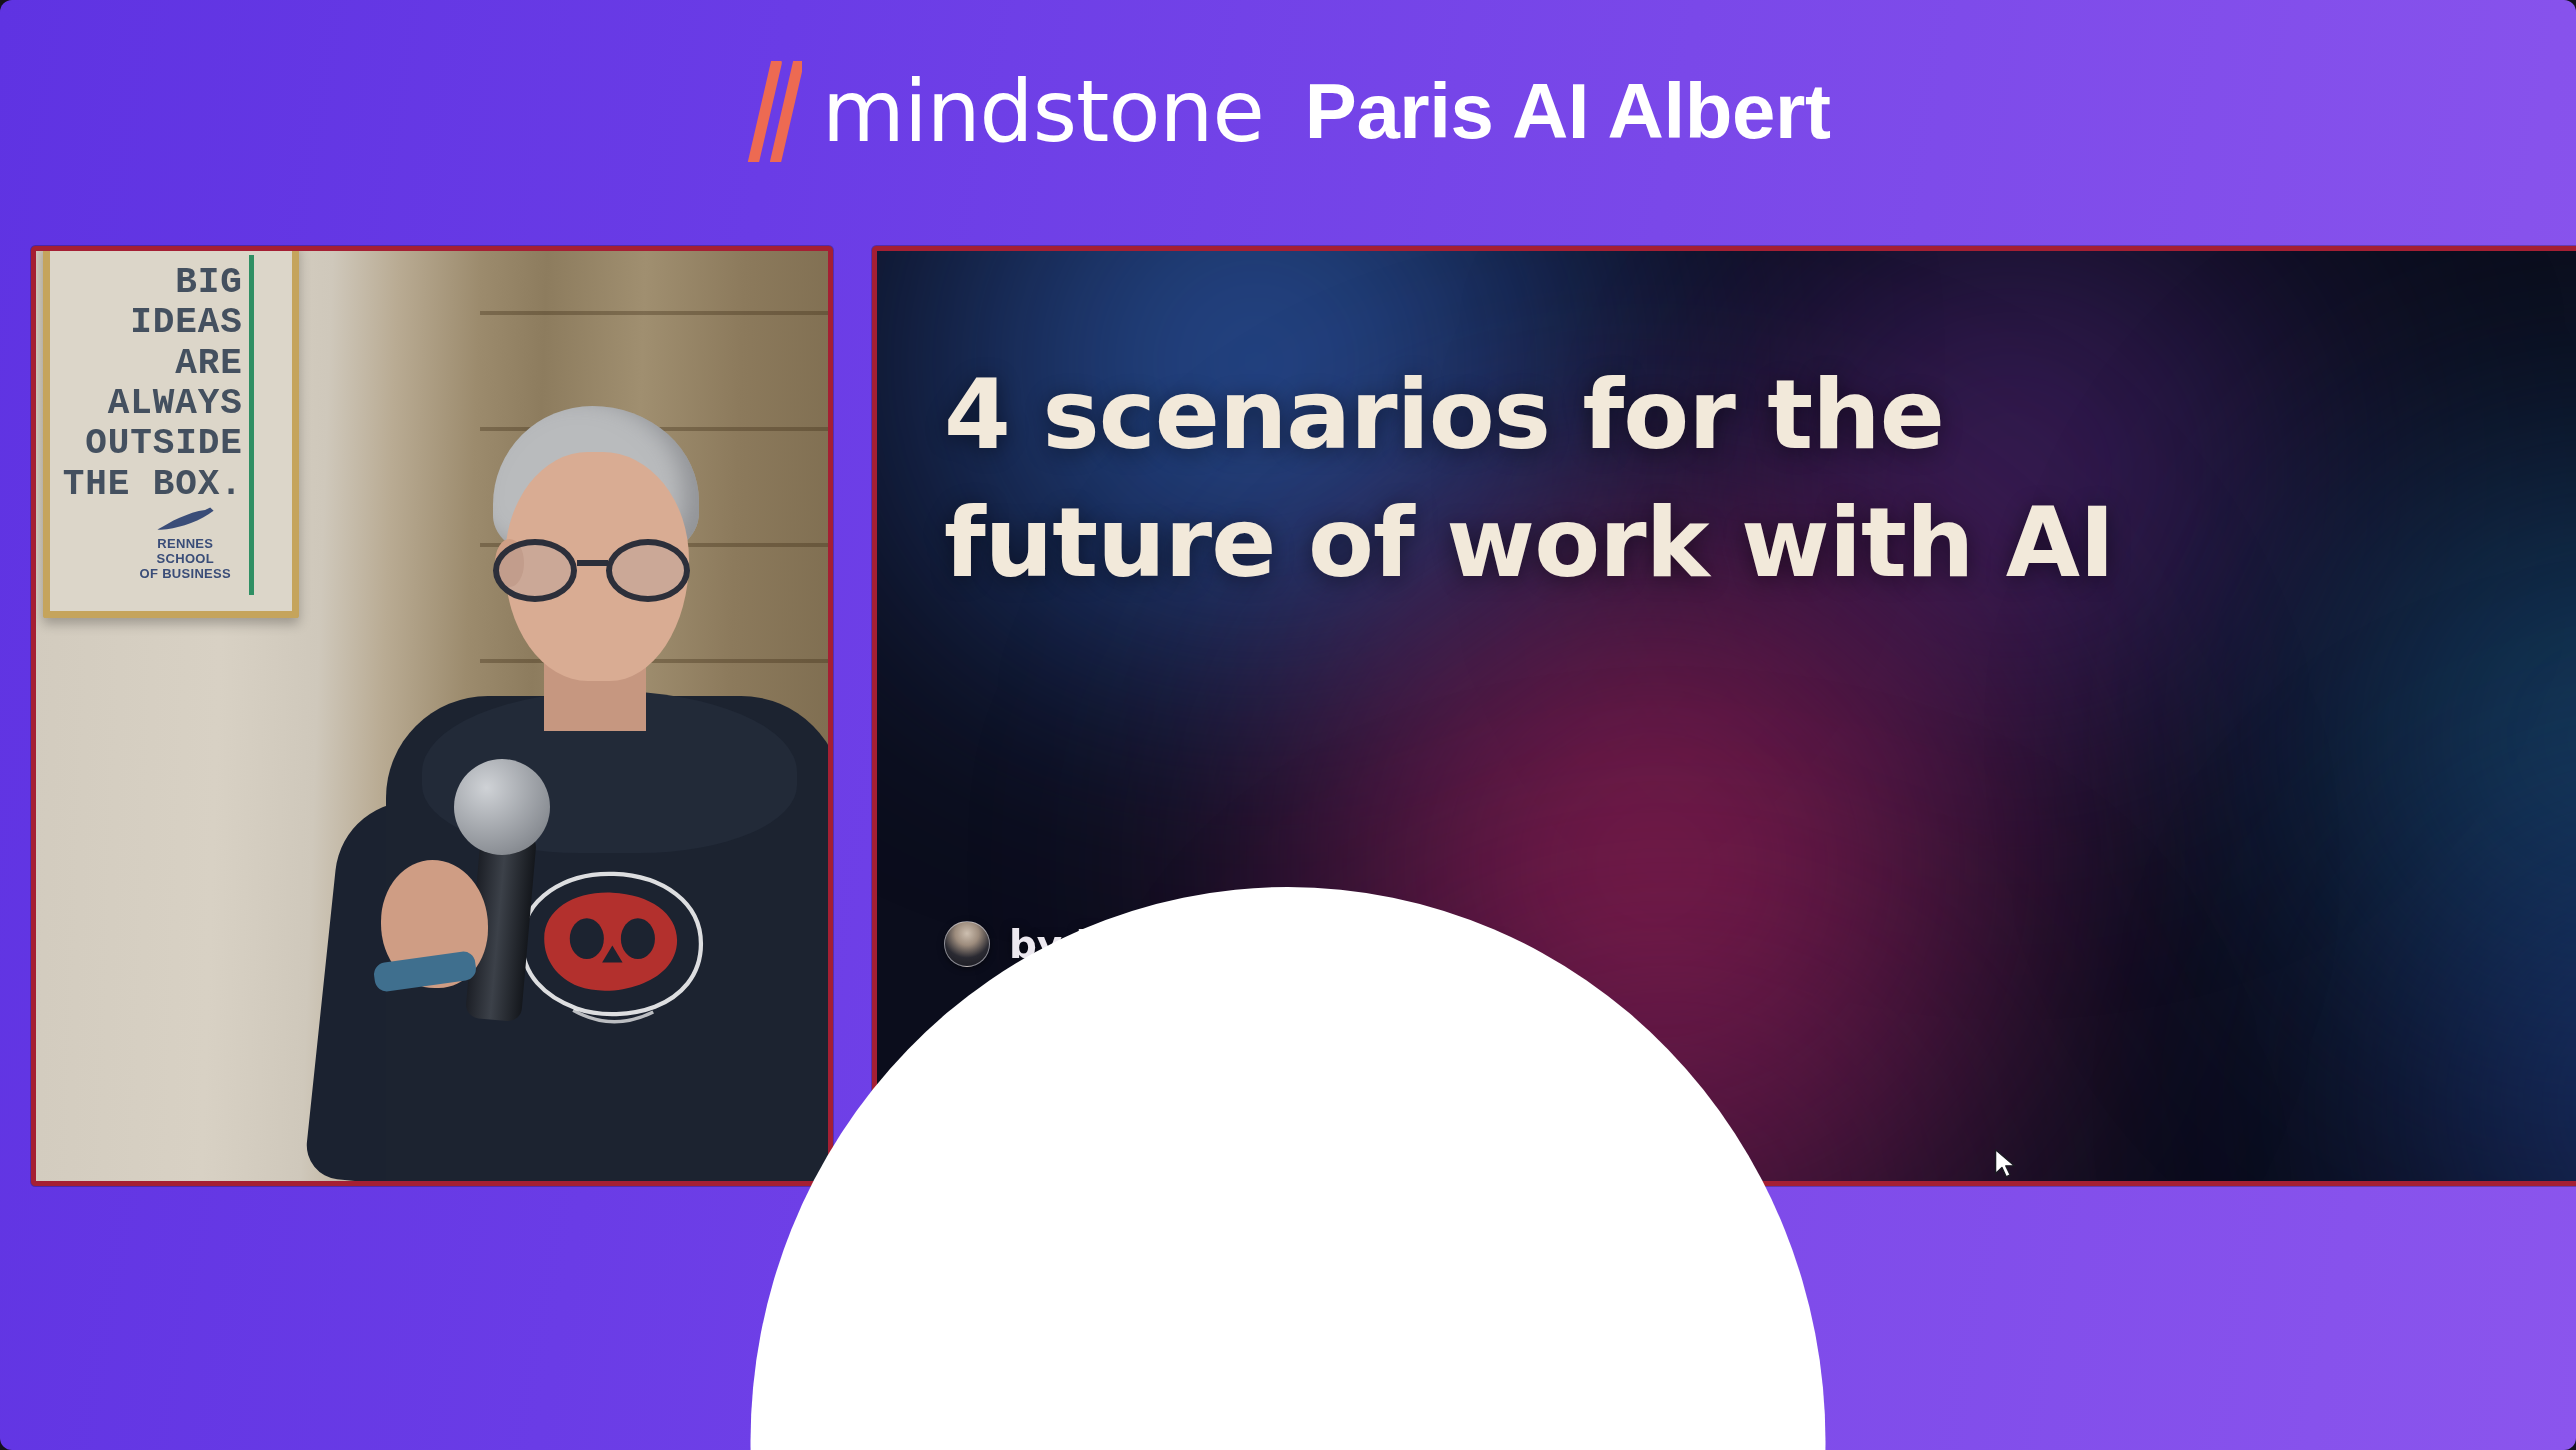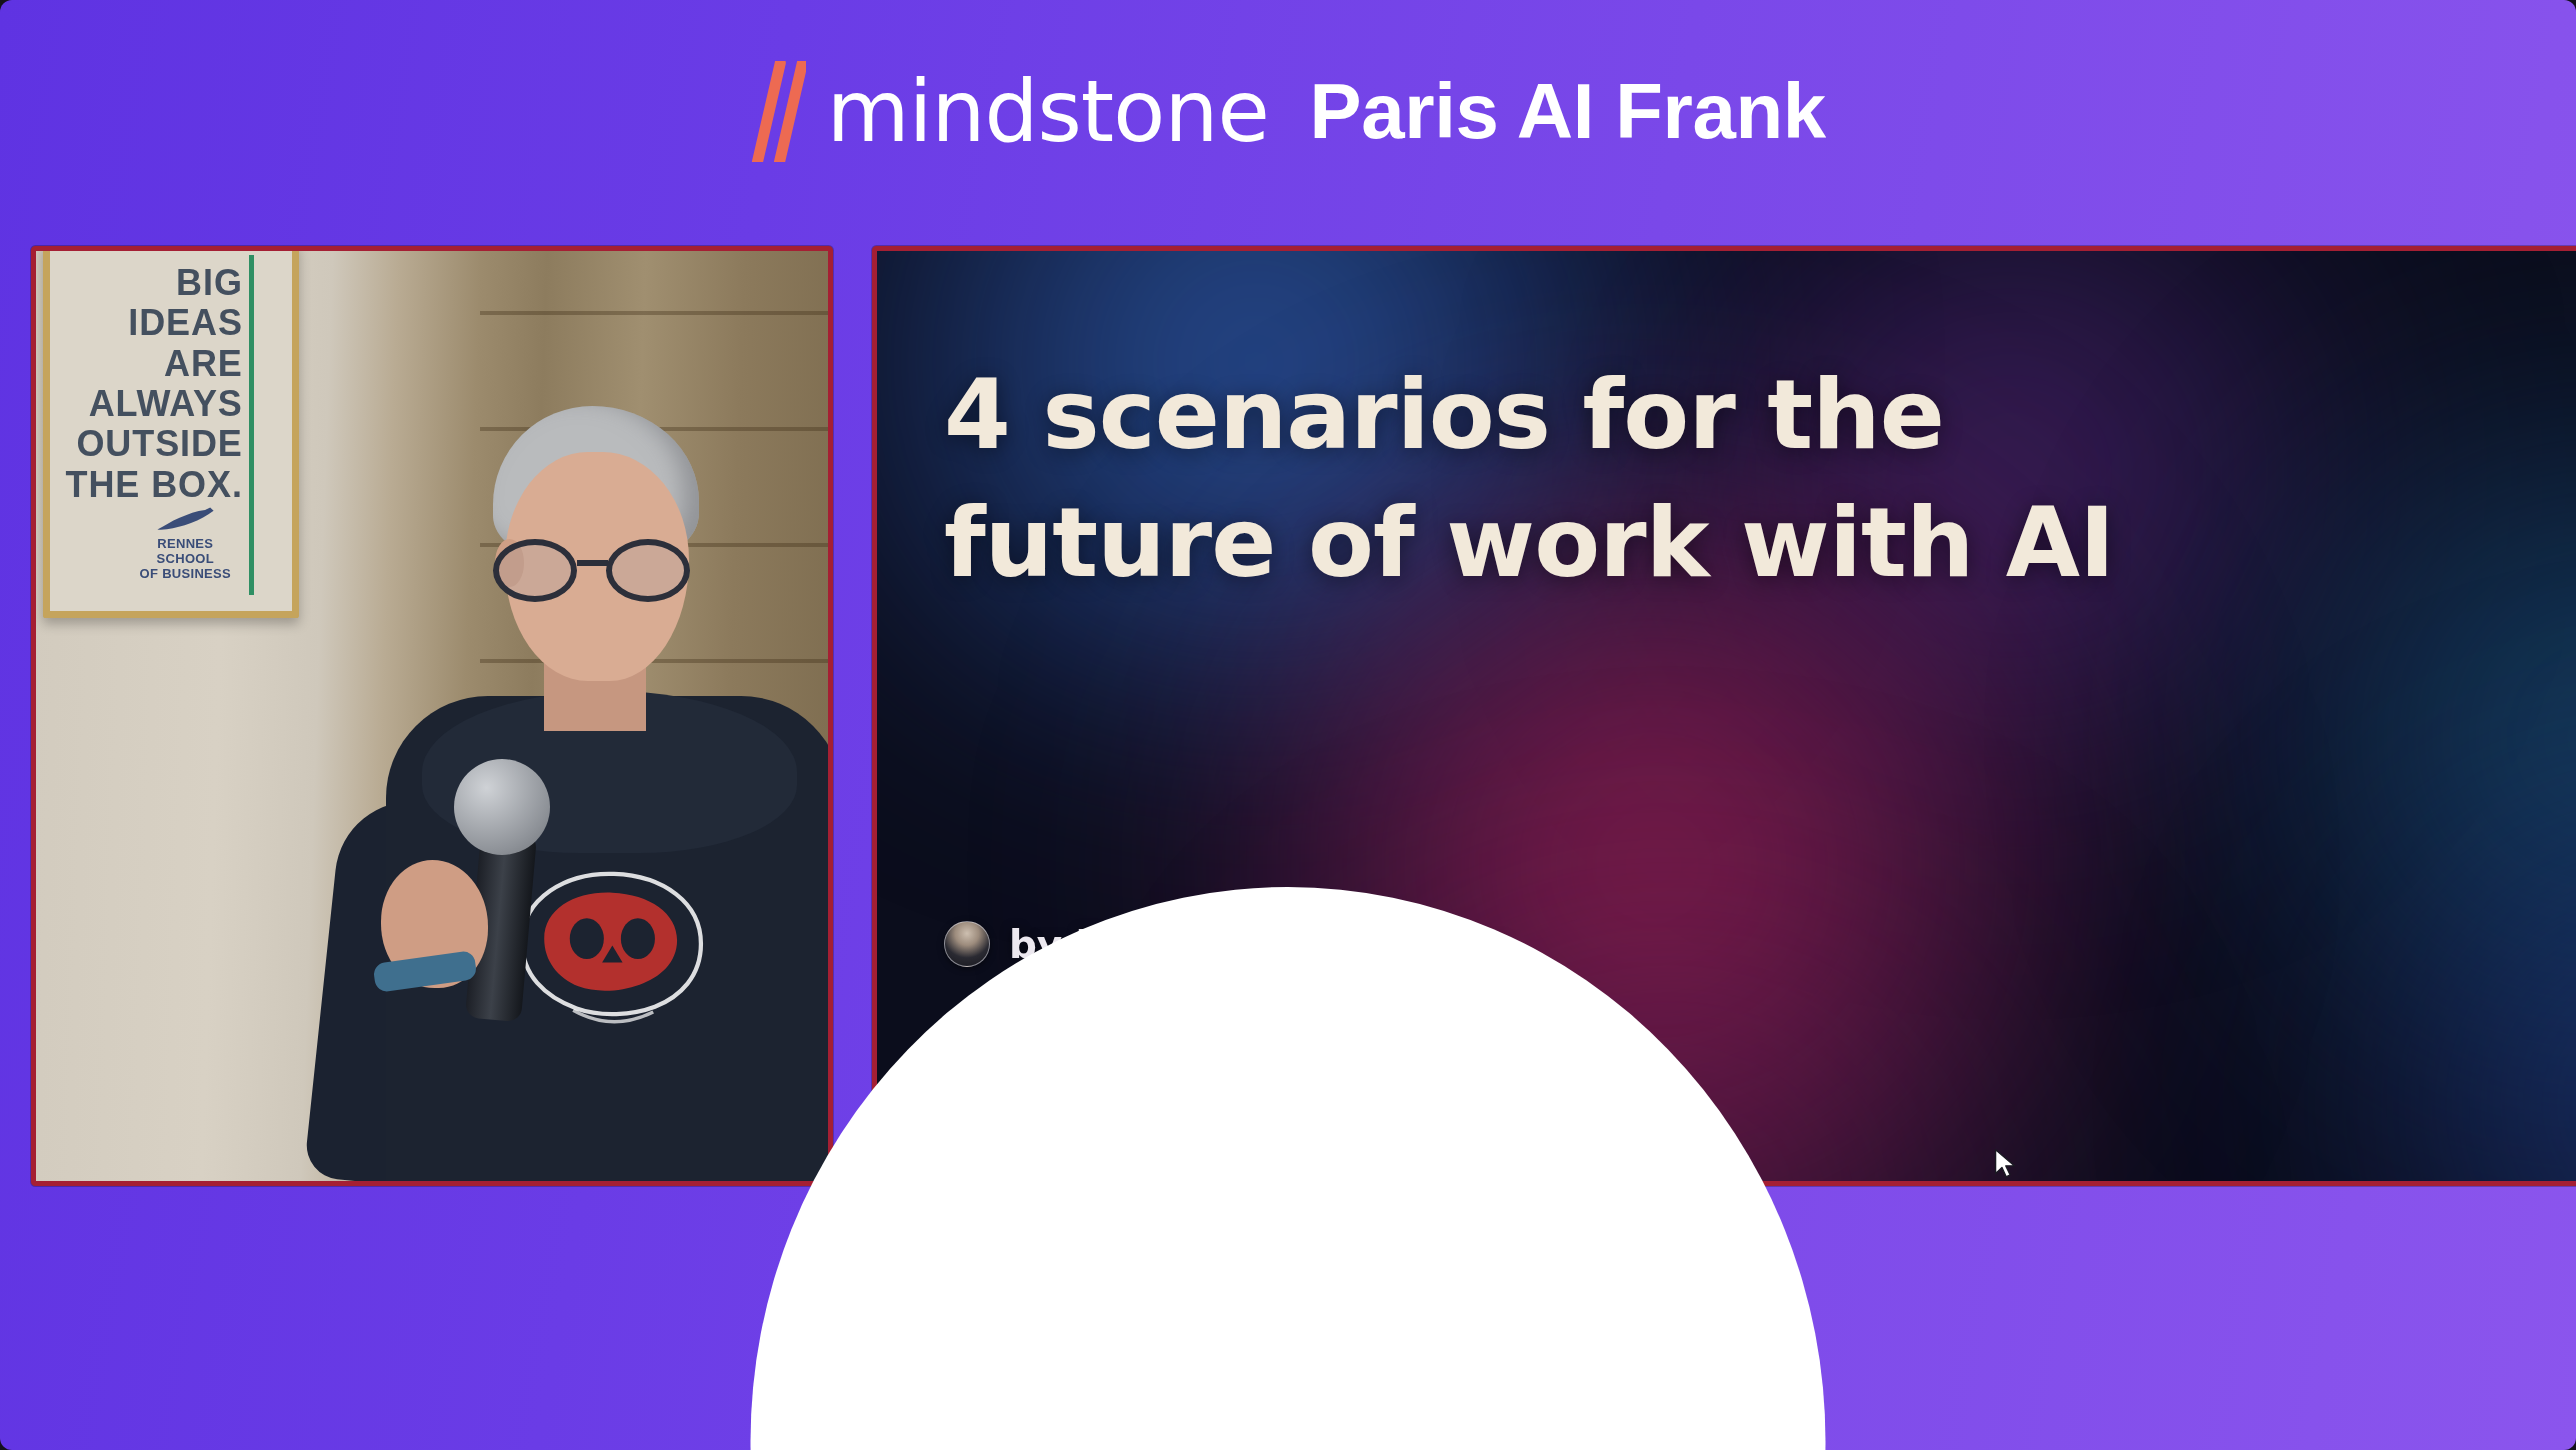--- a/index.html
+++ b/index.html
@@ -71,21 +71,21 @@
   #poster {
     position:absolute; left:6.8px; top:-8.5px; width:256px; height:375px;
     background:#ddd8cc; border:7.7px solid #c5a45c; border-radius:2.6px;
     box-shadow:0 5.1px 12px rgba(0,0,0,.25);
   }
   #poster-inner { position:absolute; inset:0; background:#dcd6c9; overflow:hidden; }
   #poster-rule { position:absolute; right:38px; top:5.1px; bottom:15.4px; width:5.1px; background:#2f8f63; }
   #poster-text {
     position:absolute; left:12px; right:49px; top:13.6px;
     text-align:right; color:#44505f;
-    font-family:Liberation Sans, sans-serif;
+    font-family:Liberation Mono, monospace;
     font-weight:700; font-size:36px; line-height:1.12;
     letter-spacing:0.9px;
   }
   #poster-logo {
     position:absolute; right:51px; bottom:29px; width:111px; text-align:center;
     color:#3a4d78;
   }
   #poster-logo svg { width:63px; height:29px; display:block; margin:0 auto 3.4px; }
   #poster-logo-text { font-size:13px; font-weight:700; line-height:1.15; letter-spacing:0.3px; }
 
@@ -191,21 +191,21 @@
 <div id="stage">
 
   <div id="header">
     <div id="brand-lockup">
       <svg class="slashes" viewBox="0 0 66 118" aria-hidden="true">
         <rect x="16" y="-6" width="13" height="132" rx="6" fill="#ED6A52" transform="rotate(13 22 59)"></rect>
         <rect x="42" y="-6" width="13" height="132" rx="6" fill="#ED6A52" transform="rotate(13 48 59)"></rect>
       </svg>
       <span id="wordmark">mindstone</span>
     </div>
-    <span id="event-title">Paris AI Frank</span>
+    <span id="event-title">Paris AI Albert</span>
   </div>
 
   <div id="speaker-panel" class="panel">
     <div id="speaker-scene">
 
       <div class="slat" style="top:60px"></div>
       <div class="slat" style="top:176px"></div>
       <div class="slat" style="top:292px"></div>
       <div class="slat" style="top:408px"></div>
       <div class="slat" style="top:524px"></div>

